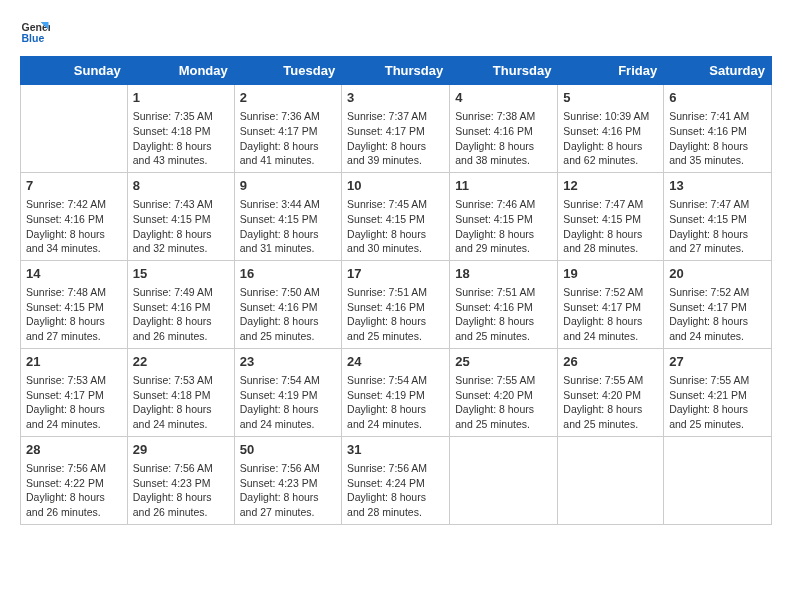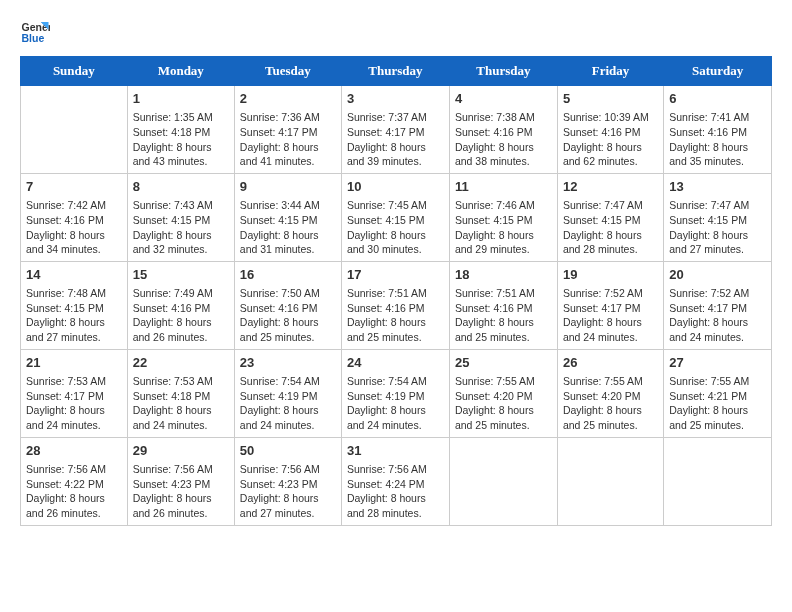--- a/index.html
+++ b/index.html
@@ -46,25 +46,24 @@
       width: 100%;
       border-collapse: collapse;
       font-size: 11px;
     }
     thead tr {
       background-color: #1565c0;
       color: #fff;
     }
     thead th {
       padding: 6px 6px;
-      text-align: center;
+      text-align: right;
       font-size: 13px;
       font-weight: 600;
       border: 1px solid #1565c0;
-      font-family: Liberation Serif, serif;
     }
     tbody tr {
       border: 1px solid #ccc;
     }
     tbody td {
       border: 1px solid #ccc;
       padding: 4px 5px;
       vertical-align: top;
       width: 113px;
       height: 80px;
@@ -112,21 +111,21 @@
           <th>Thursday</th>
           <th>Friday</th>
           <th>Saturday</th>
         </tr>
     </thead>
     <tbody id="calendar-body">
     <tr>
           <td></td>
           <td>
             <span class="day-num">1</span>
-            <div>Sunrise: 1:35 AM</div>
+            <div>Sunrise: 7:35 AM</div>
             <div>Sunset: 4:18 PM</div>
             <div>Daylight: 8 hours</div>
             <div>and 43 minutes.</div>
           </td>
           <td>
             <span class="day-num">2</span>
             <div>Sunrise: 7:36 AM</div>
             <div>Sunset: 4:17 PM</div>
             <div>Daylight: 8 hours</div>
             <div>and 41 minutes.</div>

